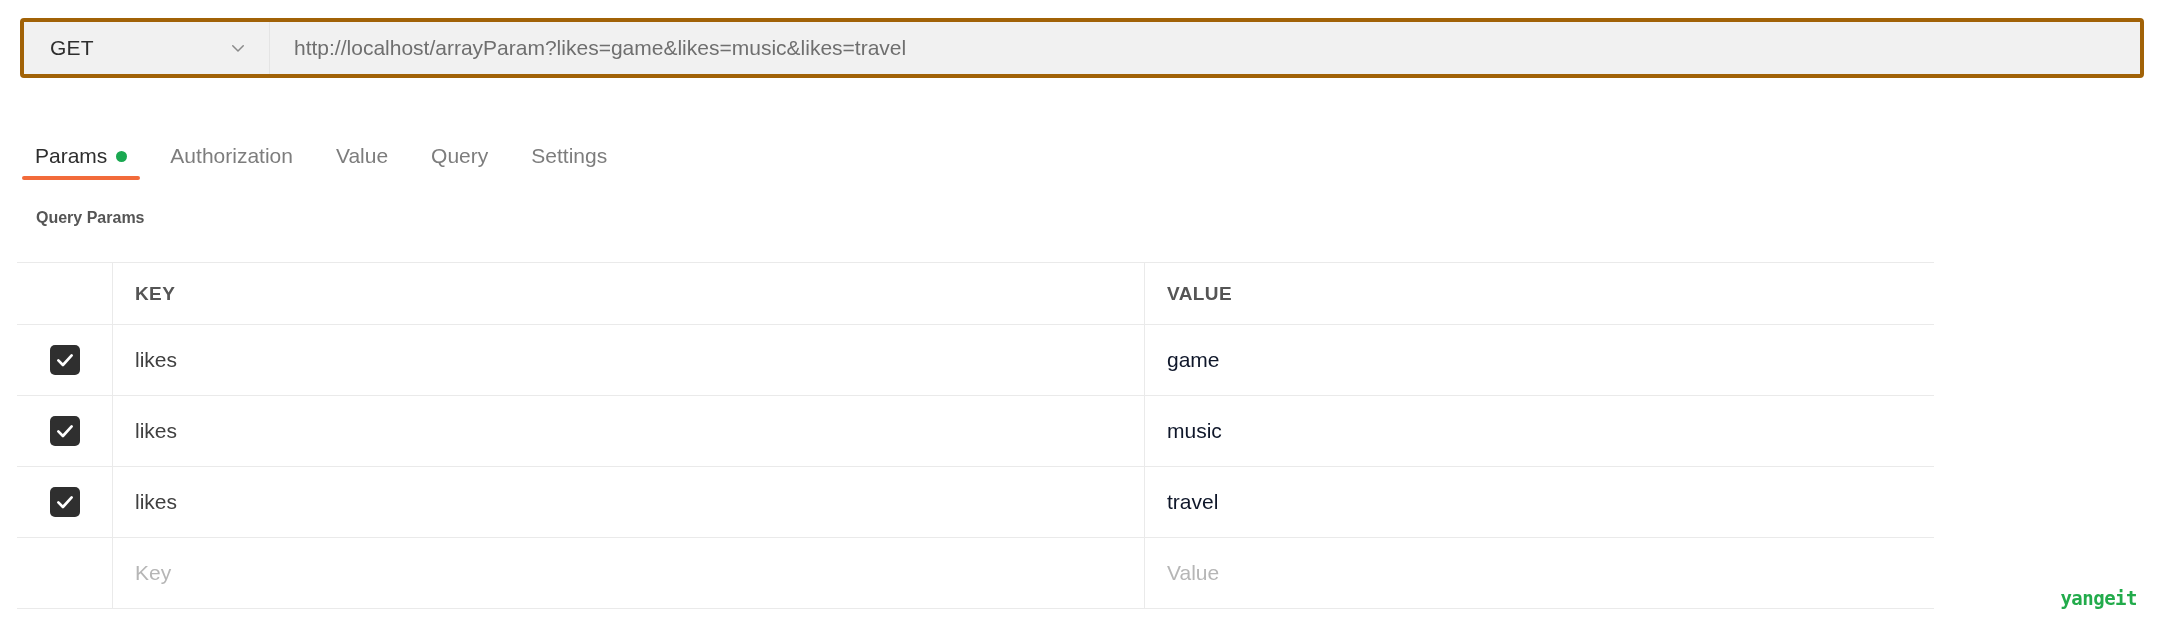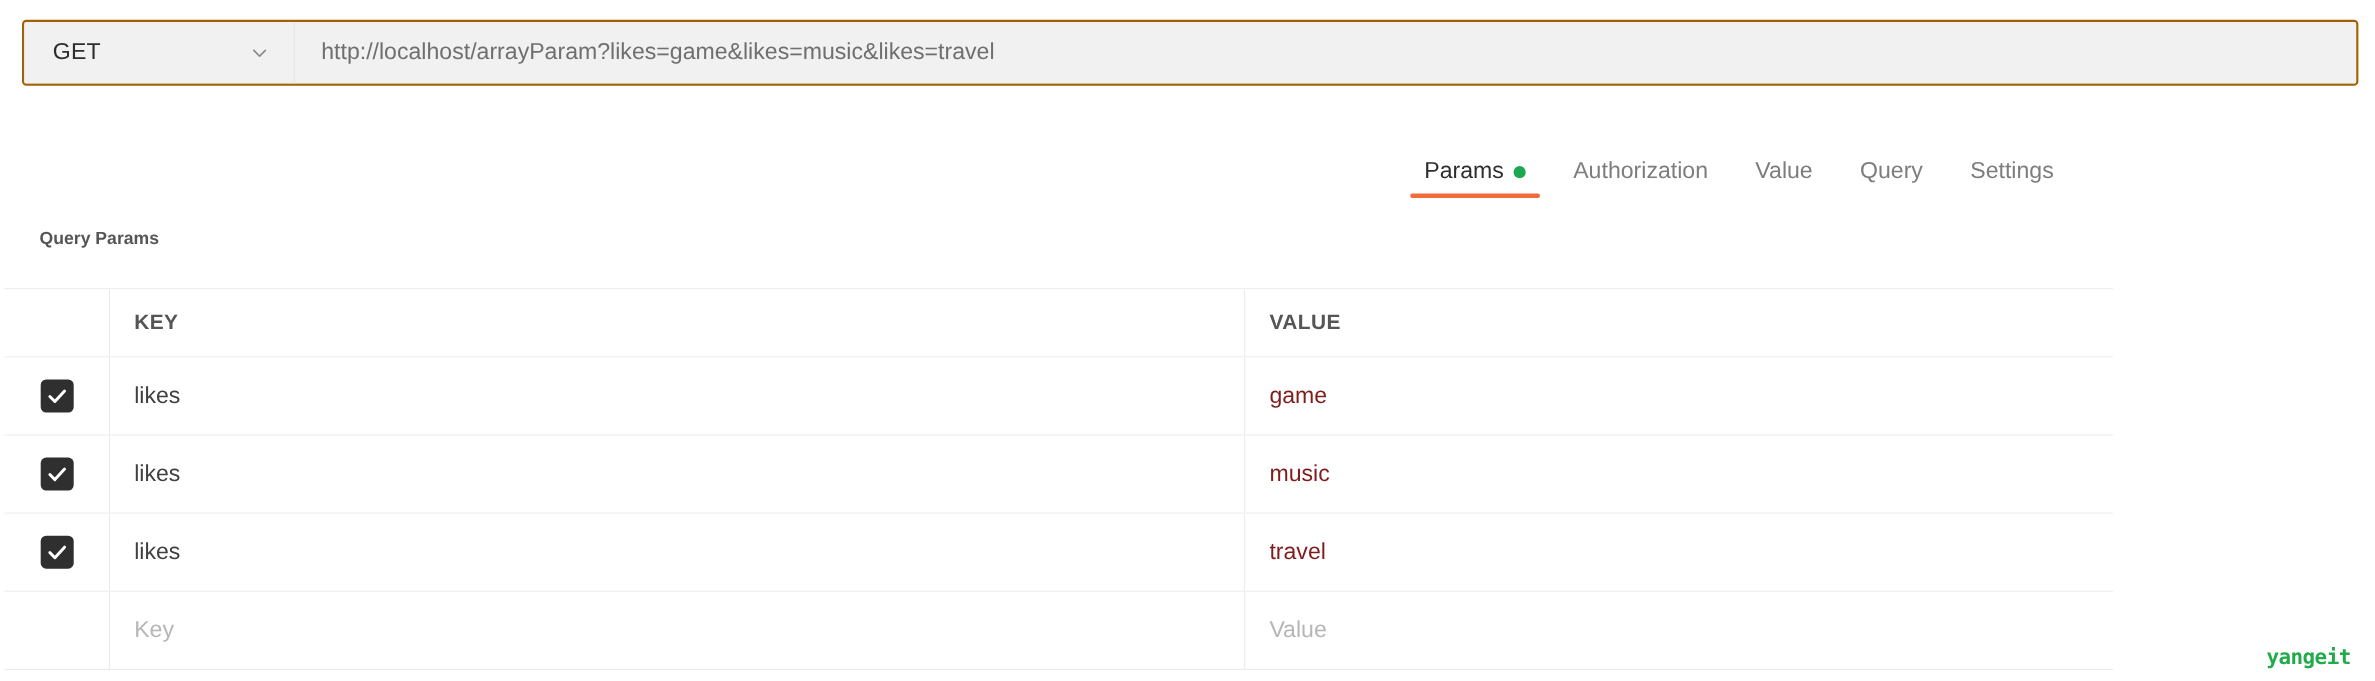--- a/index.html
+++ b/index.html
@@ -21,21 +21,21 @@
 
   
   .url-bar {
     position: absolute;
     left: 20px;
     top: 18px;
     width: 2124px;
     height: 60px;
     display: flex;
     align-items: stretch;
-    border: 2px solid #a16207;
+    border: 4px solid #a16207;
     border-radius: 4px;
     background: #f1f1f1;
     overflow: hidden;
   }
 
   .method-select {
     width: 246px;
     display: flex;
     align-items: center;
     justify-content: space-between;
@@ -73,22 +73,21 @@
 
   
   .tabs {
     position: absolute;
     left: 0;
     top: 134px;
     width: 1880px;
     height: 52px;
     display: flex;
     align-items: flex-start;
-    padding-left: 36px;
-    justify-content: flex-end;
+    padding-left: 22px;
   }
 
   .tab {
     position: relative;
     display: flex;
     align-items: center;
     gap: 9px;
     height: 44px;
     padding: 0 13px;
     font-size: 21px;
@@ -128,21 +127,21 @@
     left: 36px;
     top: 209px;
     font-size: 16px;
     font-weight: bold;
     color: #555555;
   }
 
   
   .param-table {
     position: absolute;
-    left: 4px;
+    left: 17px;
     top: 262px;
     width: 1917px;
     border-top: 1px solid #eaeaea;
   }
 
   .row {
     display: flex;
     align-items: stretch;
     height: 71px;
     border-bottom: 1px solid #eaeaea;
@@ -170,21 +169,21 @@
     font-size: 21px;
     color: #404040;
   }
 
   .cell-value {
     flex: 1;
     display: flex;
     align-items: center;
     padding-left: 22px;
     font-size: 21px;
-    color: #7f1d1d;
+    color: #0f172a;
   }
 
   .header-row .cell-key,
   .header-row .cell-value {
     font-size: 19px;
     font-weight: bold;
     color: #555555;
     letter-spacing: 0.4px;
   }
 

